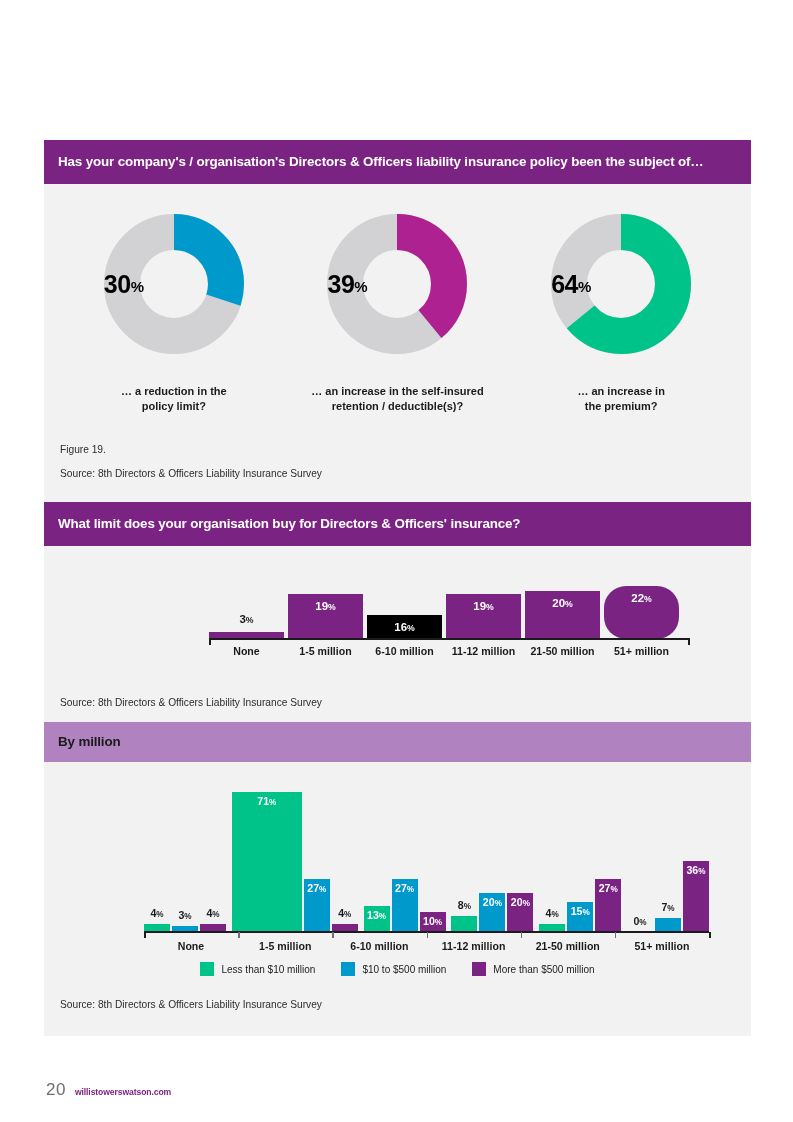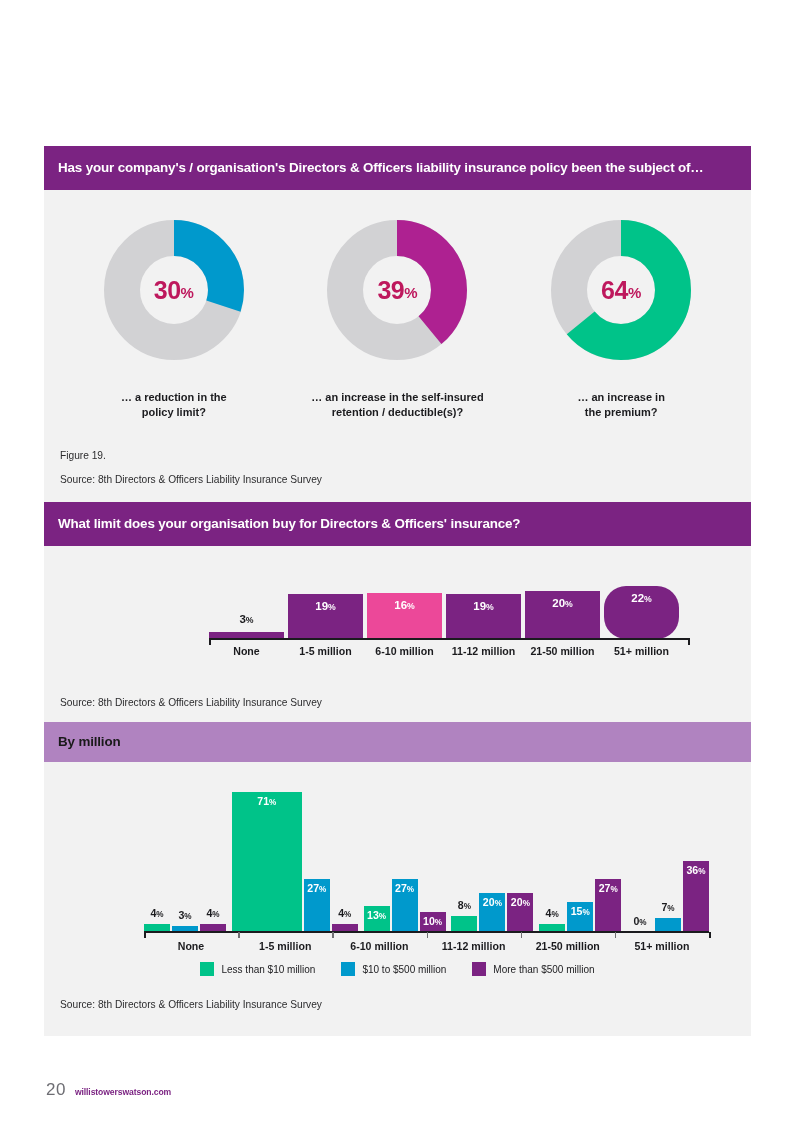--- a/index.html
+++ b/index.html
@@ -18,22 +18,22 @@
     padding:12px 16px 12px 14px;letter-spacing:-0.15px;
   }
   .band.light{background:#b083c0;color:#1a1a1a;padding:10px 16px 10px 14px;}
 
   
   .donut-row{display:flex;justify-content:space-around;align-items:flex-start;padding:30px 18px 0 18px;}
   .donut-cell{width:212px;display:flex;flex-direction:column;align-items:center;}
   .donut-wrap{position:relative;width:140px;height:140px;}
   .donut-wrap svg{display:block;}
   .donut-center{
-    position:absolute;inset:0;display:flex;align-items:center;justify-content:center;
-    font-weight:bold;color:#be185d;
+    position:absolute;inset:0;display:flex;align-items:center;
+    font-weight:bold;color:#000000;
   }
   .donut-center .num{font-size:25px;letter-spacing:-0.5px;}
   .donut-center .pct{font-size:15px;padding-top:5px;}
   .donut-label{
     margin-top:30px;text-align:center;font-size:11px;font-weight:bold;
     color:#1b1b1e;line-height:14.5px;
   }
 
   
   .caption{font-size:10.2px;color:#2c2c2e;line-height:13px;}
@@ -92,21 +92,21 @@
   
   .footer{position:absolute;left:46px;bottom:22px;display:flex;align-items:baseline;gap:9px;}
   .footer .pg{font-size:17px;color:#6d6d73;letter-spacing:0.5px;}
   .footer .site{font-size:8.6px;font-weight:bold;color:#7b2382;letter-spacing:-0.1px;}
 </style>
 </head>
 <body>
 
 <div class="page">
 
-  <div class="panel" id="panel1" style="top:146px;">
+  <div class="panel" id="panel1" style="top:140px;">
     <div class="band">Has your company's / organisation's Directors &amp; Officers liability insurance policy been the subject of…</div>
 
     <div class="donut-row">
 
       <div class="donut-cell">
         <div class="donut-wrap">
           <svg width="140" height="140" viewBox="0 0 140 140">
             <circle cx="70" cy="70" r="52" fill="none" stroke="#d2d2d4" stroke-width="36"></circle>
             <circle id="arc0" cx="70" cy="70" r="52" fill="none" stroke="#0099cc" stroke-width="36" transform="rotate(-90 70 70)" stroke-dasharray="98.0 228.7"></circle>
           </svg>
@@ -167,21 +167,21 @@
     <div class="band">What limit does your organisation buy for Directors &amp; Officers' insurance?</div>
 
     <div class="bars1-area">
       <div class="bars1" id="bars1">
           <div class="b1" style="height: 7.176px; background: rgb(123, 35, 130);">
             <div class="val outside">3<span class="p">%</span></div>
           </div>
           <div class="b1" style="height: 45.448px; background: rgb(123, 35, 130);">
             <div class="val">19<span class="p">%</span></div>
           </div>
-          <div class="b1" style="height: 46px; background: #ec4899;">
+          <div class="b1" style="height: 24px; background: #000000;">
             <div class="val">16<span class="p">%</span></div>
           </div>
           <div class="b1" style="height: 45.448px; background: rgb(123, 35, 130);">
             <div class="val">19<span class="p">%</span></div>
           </div>
           <div class="b1" style="height: 47.84px; background: rgb(123, 35, 130);">
             <div class="val">20<span class="p">%</span></div>
           </div>
           <div class="b1" style="height: 52.624px; background: rgb(123, 35, 130); border-radius: 22px;">
             <div class="val">22<span class="p">%</span></div>

